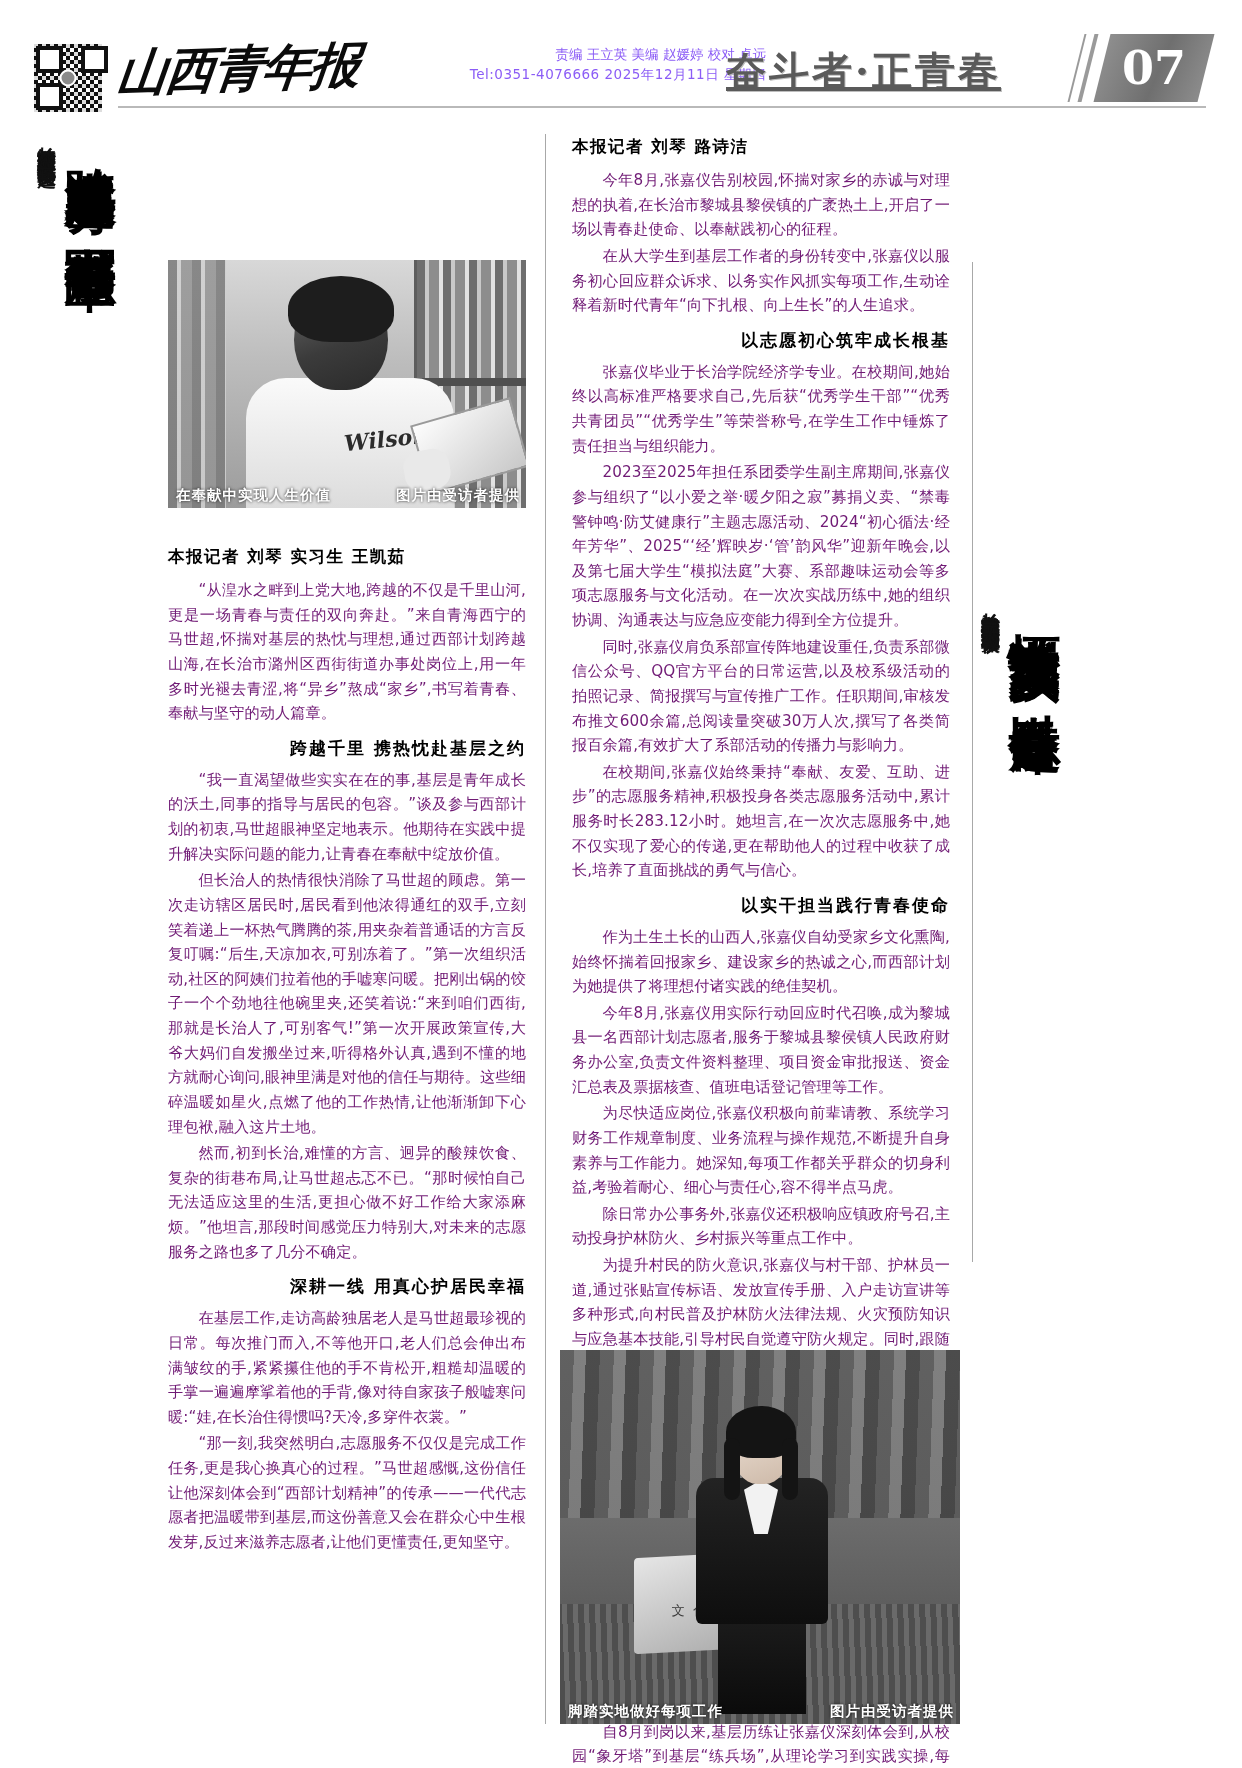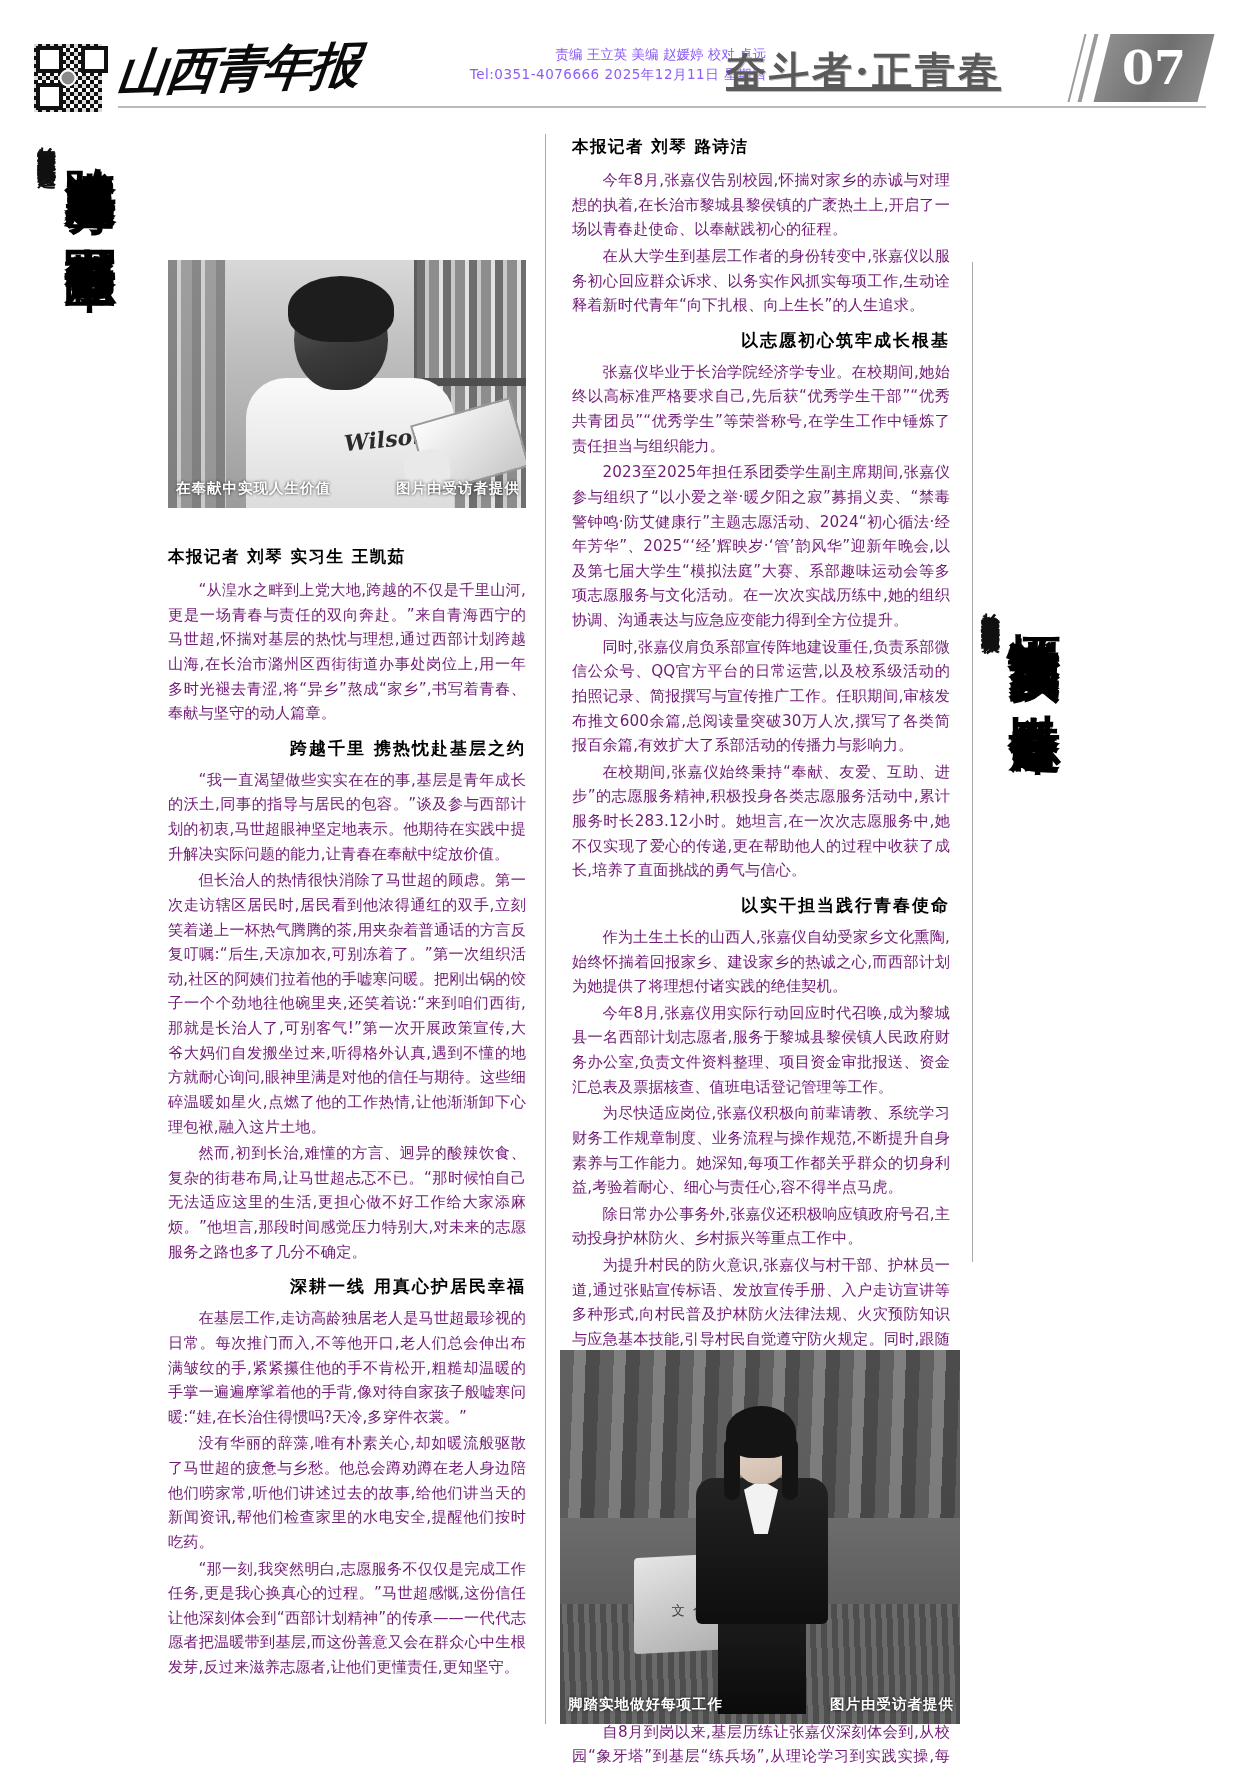--- a/index.html
+++ b/index.html
@@ -116,21 +116,21 @@
   .right-head {
     position:absolute; left:980px; top:480px;
     display:flex; flex-direction:row-reverse; height:1140px;
   }
   .right-head .vtitle { font-size:52px; height:1130px; }
   .right-head .vsub { font-size:18.5px; height:1000px; }
 
   
   .photo { position:relative; overflow:hidden; background:#cfcfcf; }
   .cap-left, .cap-right {
-    position:absolute; bottom:10px;
+    position:absolute; bottom:3px;
     color:#fff; font-size:14.5px; font-weight:bold;
     letter-spacing:1px; text-shadow:0 0 3px rgba(0,0,0,.85);
   }
   .cap-left { left:8px; }
   .cap-right { right:6px; }
 
   
   .photo1 {
     position:absolute; left:168px; top:148px; width:358px; height:248px;
     background:
@@ -305,21 +305,20 @@
     <div class="byline">本报记者 刘琴 实习生 王凯茹</div>
     <p class="body">“从湟水之畔到上党大地,跨越的不仅是千里山河,更是一场青春与责任的双向奔赴。”来自青海西宁的马世超,怀揣对基层的热忱与理想,通过西部计划跨越山海,在长治市潞州区西街街道办事处岗位上,用一年多时光褪去青涩,将“异乡”熬成“家乡”,书写着青春、奉献与坚守的动人篇章。</p>
 
     <h3 class="sub">跨越千里 携热忱赴基层之约</h3>
     <p class="body">“我一直渴望做些实实在在的事,基层是青年成长的沃土,同事的指导与居民的包容。”谈及参与西部计划的初衷,马世超眼神坚定地表示。他期待在实践中提升解决实际问题的能力,让青春在奉献中绽放价值。</p>
     <p class="body">但长治人的热情很快消除了马世超的顾虑。第一次走访辖区居民时,居民看到他浓得通红的双手,立刻笑着递上一杯热气腾腾的茶,用夹杂着普通话的方言反复叮嘱:“后生,天凉加衣,可别冻着了。”第一次组织活动,社区的阿姨们拉着他的手嘘寒问暖。把刚出锅的饺子一个个劲地往他碗里夹,还笑着说:“来到咱们西街,那就是长治人了,可别客气!”第一次开展政策宣传,大爷大妈们自发搬坐过来,听得格外认真,遇到不懂的地方就耐心询问,眼神里满是对他的信任与期待。这些细碎温暖如星火,点燃了他的工作热情,让他渐渐卸下心理包袱,融入这片土地。</p>
     <p class="body">然而,初到长治,难懂的方言、迥异的酸辣饮食、复杂的街巷布局,让马世超忐忑不已。“那时候怕自己无法适应这里的生活,更担心做不好工作给大家添麻烦。”他坦言,那段时间感觉压力特别大,对未来的志愿服务之路也多了几分不确定。</p>
 
     <h3 class="sub">深耕一线 用真心护居民幸福</h3>
     <p class="body">在基层工作,走访高龄独居老人是马世超最珍视的日常。每次推门而入,不等他开口,老人们总会伸出布满皱纹的手,紧紧攥住他的手不肯松开,粗糙却温暖的手掌一遍遍摩挲着他的手背,像对待自家孩子般嘘寒问暖:“娃,在长治住得惯吗?天冷,多穿件衣裳。”</p>
-    <p class="body">没有华丽的辞藻,唯有朴素关心,却如暖流般驱散了马世超的疲惫与乡愁。他总会蹲劝蹲在老人身边陪他们唠家常,听他们讲述过去的故事,给他们讲当天的新闻资讯,帮他们检查家里的水电安全,提醒他们按时吃药。</p>
     <p class="body">“那一刻,我突然明白,志愿服务不仅仅是完成工作任务,更是我心换真心的过程。”马世超感慨,这份信任让他深刻体会到“西部计划精神”的传承——一代代志愿者把温暖带到基层,而这份善意又会在群众心中生根发芽,反过来滋养志愿者,让他们更懂责任,更知坚守。</p>
 
   </div>
 
   <div class="colB-text">
     <div class="byline">本报记者 刘琴 路诗洁</div>
     <p class="body">今年8月,张嘉仪告别校园,怀揣对家乡的赤诚与对理想的执着,在长治市黎城县黎侯镇的广袤热土上,开启了一场以青春赴使命、以奉献践初心的征程。</p>
     <p class="body">在从大学生到基层工作者的身份转变中,张嘉仪以服务初心回应群众诉求、以务实作风抓实每项工作,生动诠释着新时代青年“向下扎根、向上生长”的人生追求。</p>
 
     <h3 class="sub">以志愿初心筑牢成长根基</h3>

